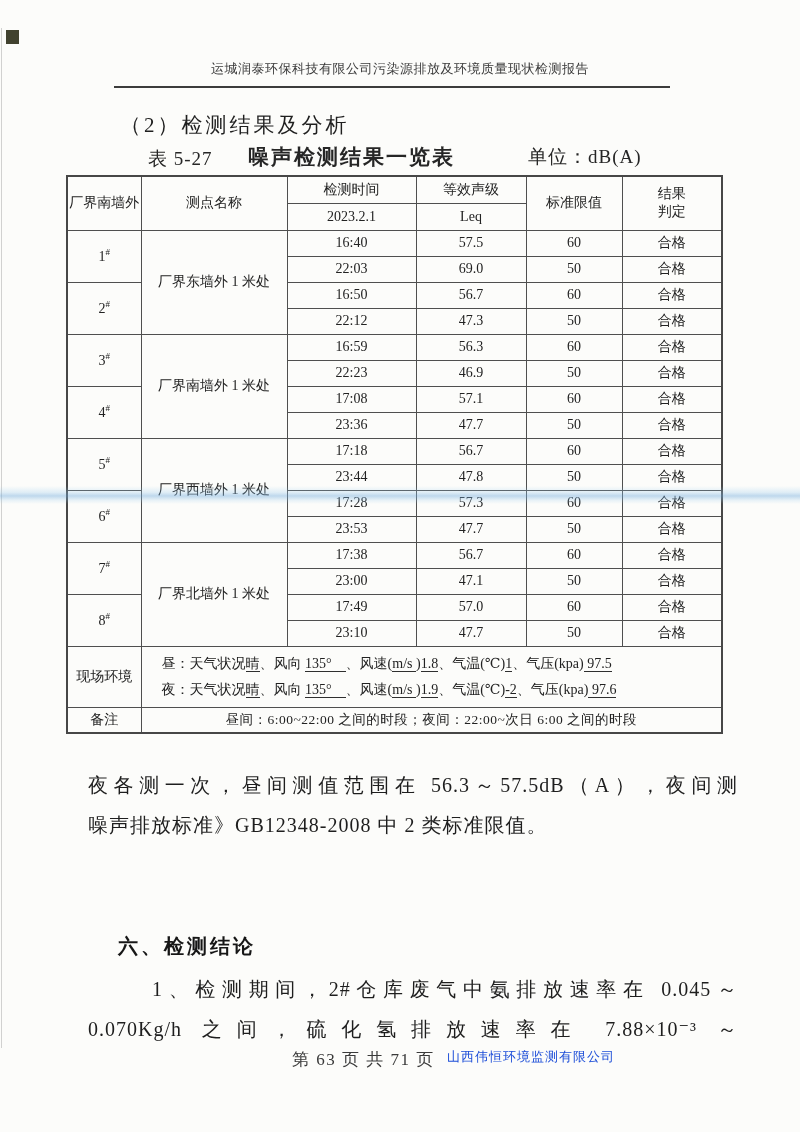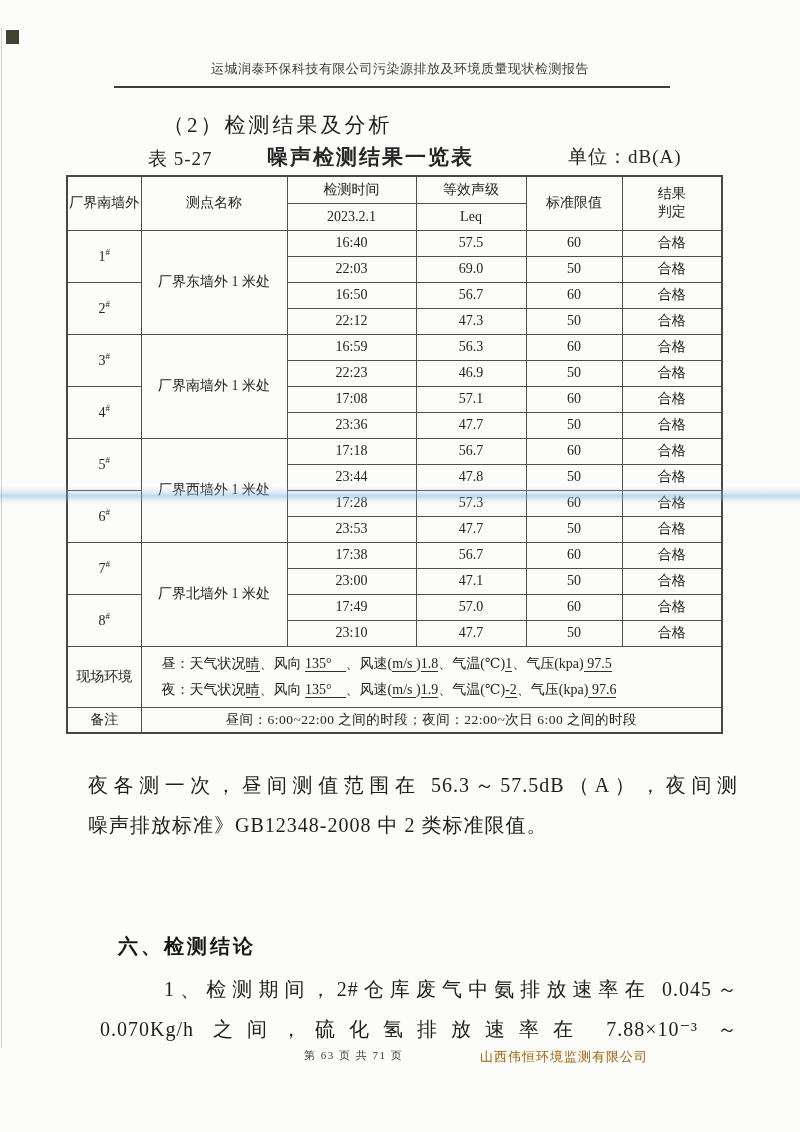--- a/index.html
+++ b/index.html
@@ -3,24 +3,24 @@
 <meta charset="utf-8">
 <style>
   html,body{margin:0;padding:0;background:#e8e8e8;}
   .page{position:relative;width:800px;height:1132px;background:#fcfcfa;
         font-family:"Liberation Serif","DejaVu Serif",serif;color:#262626;overflow:hidden;}
   .scan-edge{position:absolute;left:1px;top:28px;width:1px;height:1020px;background:rgba(130,130,130,.35);}
   .corner-mark{position:absolute;left:6px;top:30px;width:13px;height:14px;background:#41422f;}
   .header-title{position:absolute;top:60px;left:0;width:100%;text-align:center;
         font-size:13px;letter-spacing:.5px;color:#3a3a3a;}
   .header-rule{position:absolute;top:86px;left:114px;width:556px;height:2px;background:#3c3c3c;}
-  .section-heading{position:absolute;left:120px;top:111px;font-size:21px;letter-spacing:3px;color:#1f1f1f;margin-left:43px;}
+  .section-heading{position:absolute;left:120px;top:111px;font-size:21px;letter-spacing:3px;color:#1f1f1f;}
   .table-label{position:absolute;left:115px;top:146px;font-size:19px;letter-spacing:1px;margin-left:33px;}
-  .table-title{position:absolute;left:267px;top:143px;font-size:21px;font-weight:bold;letter-spacing:2px;}
-  .unit-label{position:absolute;left:528px;top:144px;font-size:19px;letter-spacing:1px;margin-left:40px;}
+  .table-title{position:absolute;left:248px;top:143px;font-size:21px;font-weight:bold;letter-spacing:2px;}
+  .unit-label{position:absolute;left:528px;top:144px;font-size:19px;letter-spacing:1px;}
 
   .noise-table{position:absolute;left:66px;top:175px;width:655px;border-collapse:collapse;
         table-layout:fixed;border:2px solid #474747;}
   .noise-table th,.noise-table td{border:1px solid #4f4f4f;text-align:center;vertical-align:middle;
         font-size:14px;font-weight:normal;padding:0;color:#222;}
   .noise-table thead tr{height:27px;}
   .noise-table tbody tr{height:26px;}
   .noise-table .pre{white-space:pre-line;line-height:18px;}
   .noise-table sup{font-size:9px;}
   tr.env-row{height:68px;}
@@ -36,25 +36,25 @@
   .result-para{position:absolute;left:88px;top:766px;width:650px;font-size:20px;
         line-height:39.5px;letter-spacing:1px;color:#1e1e1e;}
   .pline{text-align:justify;text-align-last:justify;height:39.5px;overflow:hidden;}
   .pline.first{text-indent:70px;}
   .pline.noj{text-align-last:left;}
 
   .conclusion-heading{position:absolute;left:118px;top:933px;font-size:20px;font-weight:bold;
         letter-spacing:3px;color:#161616;}
   .conclusion-para{position:absolute;left:88px;top:969px;width:650px;font-size:20px;
         line-height:40px;letter-spacing:1px;color:#1e1e1e;}
-  .cline{text-align:justify;text-align-last:justify;height:40px;overflow:hidden;margin-left:12px;}
+  .cline{text-align:justify;text-align-last:justify;height:40px;overflow:hidden;}
   .cline.first{text-indent:64px;}
 
-  .footer-page{position:absolute;left:292px;top:1048px;font-size:11px;letter-spacing:1.5px;color:#3a3a3a;margin-left:12px;}
-  .footer-company{position:absolute;left:480px;top:1048px;font-size:13px;letter-spacing:1px;color:#a16207;}
+  .footer-page{position:absolute;left:292px;top:1048px;font-size:17px;letter-spacing:1.5px;color:#3a3a3a;}
+  .footer-company{position:absolute;left:447px;top:1048px;font-size:13px;letter-spacing:1px;color:#1d4ed8;}
 </style>
 </head>
 <body>
 
 <div class="page">
   <div class="scan-edge"></div>
   <div class="corner-mark"></div>
 
   <div class="header-title">运城润泰环保科技有限公司污染源排放及环境质量现状检测报告</div>
   <div class="header-rule"></div>

